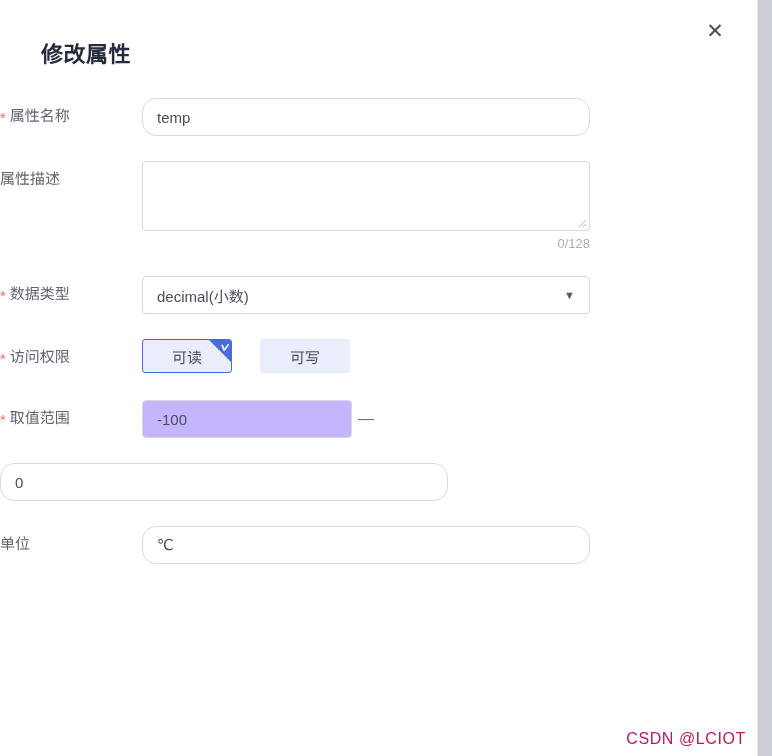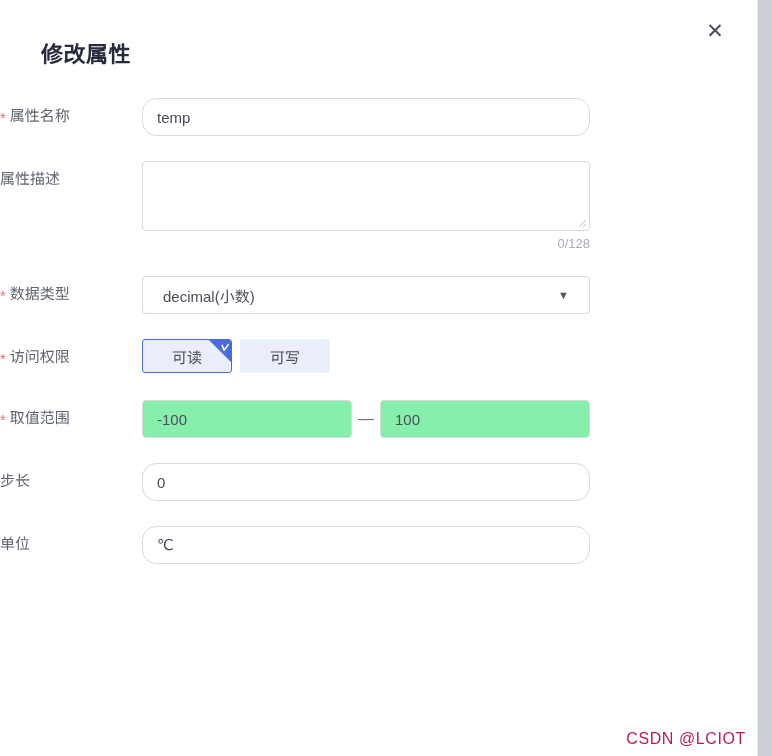--- a/index.html
+++ b/index.html
@@ -159,36 +159,36 @@
     margin-top: 5px;
   }
 
   .select-box {
     width: 448px;
     height: 38px;
     box-sizing: border-box;
     border: 1px solid #d7d9df;
     border-radius: 4px;
     background: #fff;
-    padding: 0 20px;
+    padding: 0 14px;
     display: flex;
     align-items: center;
     justify-content: space-between;
     font-size: 15px;
     color: #4a4e5c;
     cursor: pointer;
   }
   .select-caret {
     font-size: 11px;
     color: #555a6b;
     line-height: 1;
   }
 
   
-  .chip-group { display: flex; gap: 8px; }
+  .chip-group { display: flex; gap: 28px; }
   .chip {
     position: relative;
     min-width: 90px;
     height: 34px;
     box-sizing: border-box;
     background: #eaedfa;
     border: 1px solid transparent;
     border-radius: 3px;
     display: flex;
     align-items: center;
@@ -212,21 +212,21 @@
     display: block;
   }
 
   .range-row { display: flex; align-items: center; }
   .range-input {
     width: 210px;
     height: 38px;
     box-sizing: border-box;
     border: 1px solid #d7d9df;
     border-radius: 4px;
-    background: #86efac;
+    background: #c4b5fd;
     padding: 0 14px;
     font-size: 15px;
     color: #4a4e5c;
     font-family: "Liberation Sans", "DejaVu Sans", sans-serif;
     outline: none;
   }
   .range-dash {
     width: 28px;
     text-align: center;
     color: #6c7081;
@@ -348,29 +348,25 @@
     </div>
 
     <div class="form-row">
       <div class="form-label">
         <span class="req-star">*</span><span>取值范围</span>
       </div>
       <div class="ctrl">
         <div class="range-row">
           <input class="range-input" type="text" value="-100" style="">
           <span class="range-dash">—</span>
-          <input class="range-input" type="text" value="100" style="">
         </div>
       </div>
     </div>
 
     <div class="form-row">
-      <div class="form-label">
-        <span>步长</span>
-      </div>
       <div class="ctrl">
         <input class="text-input" type="text" value="0" style="">
       </div>
     </div>
 
     <div class="form-row">
       <div class="form-label">
         <span>单位</span>
       </div>
       <div class="ctrl">

